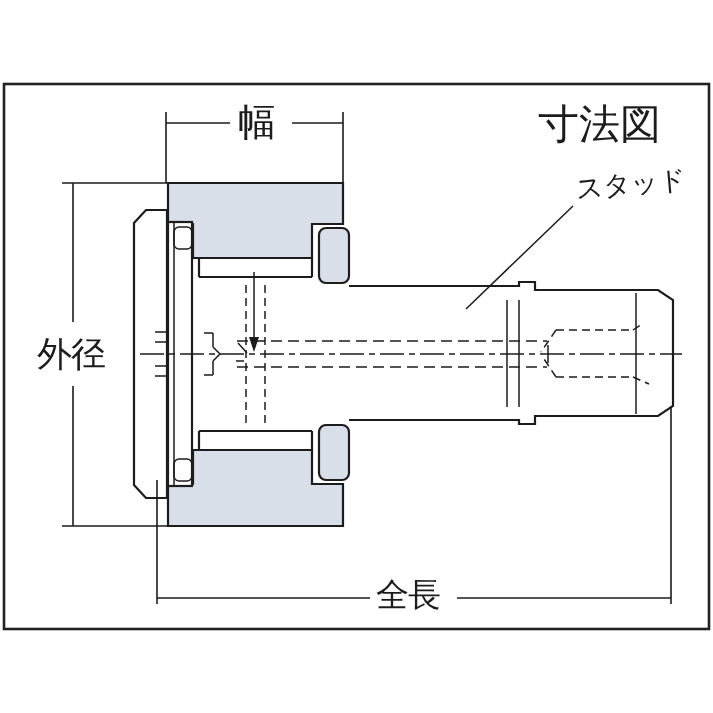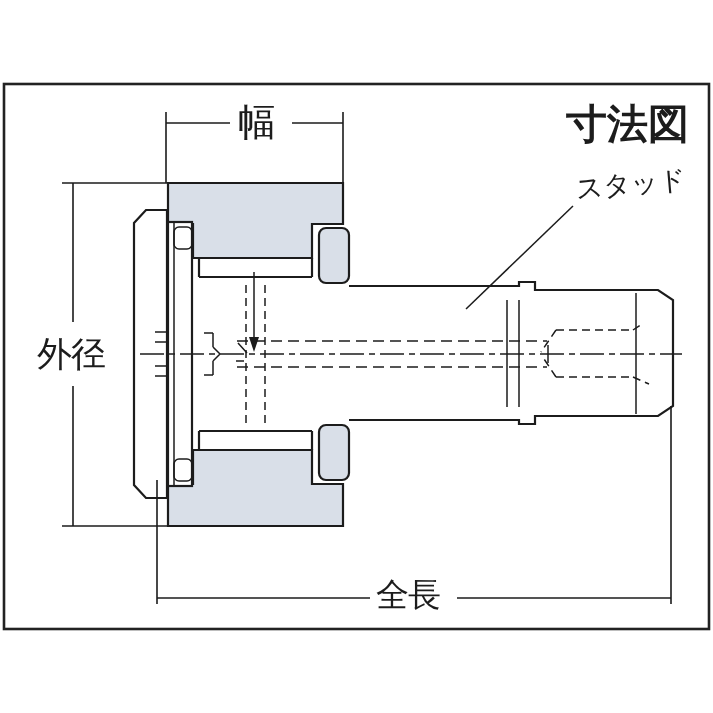--- a/index.html
+++ b/index.html
@@ -20,21 +20,21 @@
   .sect{fill:var(--section);stroke:var(--line);stroke-width:2.2px;stroke-linejoin:miter;}
   .part{fill:none;stroke:var(--line);stroke-width:2.2px;stroke-linejoin:miter;}
   .partw{fill:var(--bg);stroke:var(--line);stroke-width:2.2px;stroke-linejoin:miter;}
   .thin{fill:none;stroke:var(--line);stroke-width:1.5px;}
   .dash{fill:none;stroke:var(--line);stroke-width:1.5px;stroke-dasharray:8 5;}
   .dashw{fill:none;stroke:var(--line);stroke-width:1.5px;stroke-dasharray:11 6;}
   .cline{fill:none;stroke:var(--line);stroke-width:1.4px;stroke-dasharray:24 5 6 5;}
   .dim{fill:none;stroke:var(--line);stroke-width:1.6px;}
   .arrowfill{fill:var(--line);stroke:none;}
   .lbl{position:absolute;white-space:nowrap;line-height:1;color:var(--line);}
-  .lbl-title{left:566px;top:104px;font-size:41px;font-weight:700;letter-spacing:0px;}
+  .lbl-title{left:538px;top:104px;font-size:41px;font-weight:400;letter-spacing:0px;}
   .lbl-stud{left:577px;top:176px;font-size:27px;transform:rotate(-5deg);transform-origin:left bottom;}
   .lbl-width{left:238px;top:103px;font-size:38px;}
   .lbl-od{left:37px;top:336px;font-size:35px;letter-spacing:-1px;}
   .lbl-len{left:376px;top:578px;font-size:33px;letter-spacing:-1px;}
 </style>
 </head>
 <body>
 
 <div class="stage">
 

